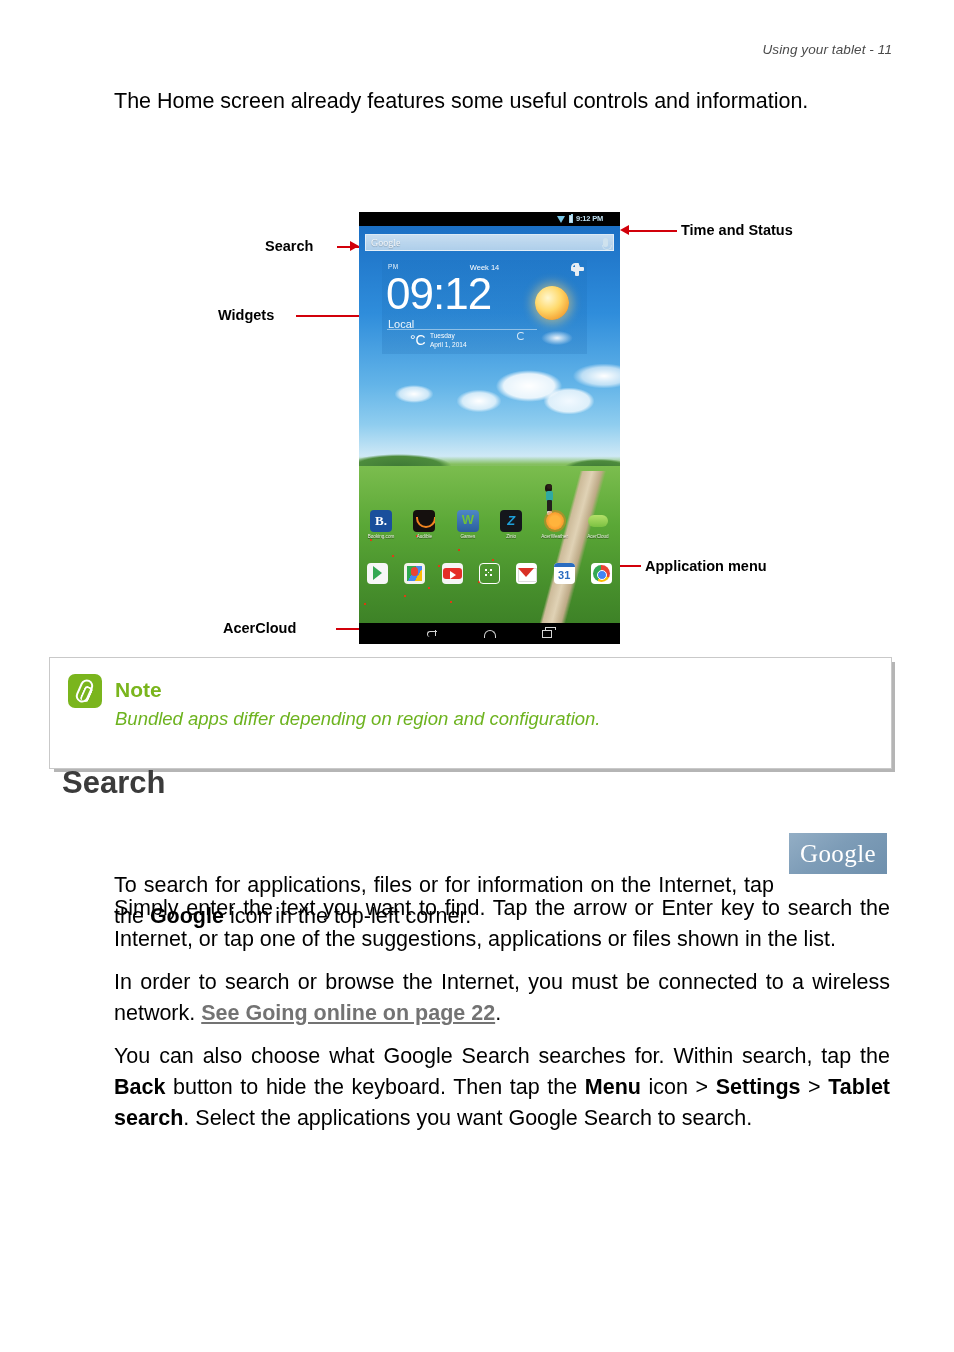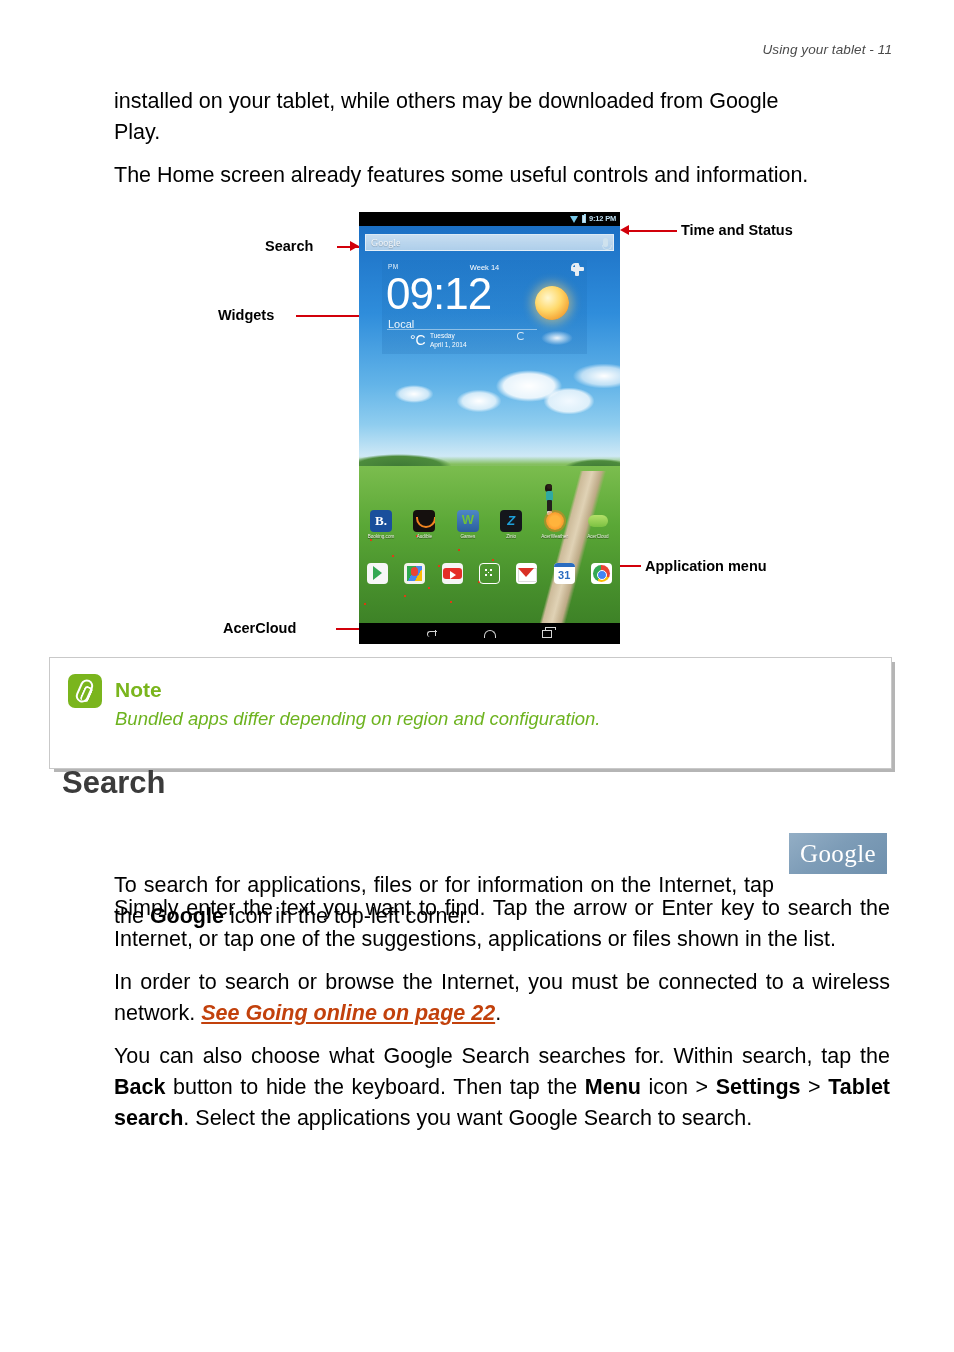--- a/index.html
+++ b/index.html
@@ -23,38 +23,38 @@
   
   .content { position: absolute; left: 114px; top: 86px; width: 776px; }
   p.body {
     margin: 0 0 12px 0;
     font-size: 21.5px;
     line-height: 31px;
     text-align: justify;
     text-justify: inter-word;
   }
   .b { font-weight: bold; }
-  .greenlink { color:#c2410c; font-weight:bold;font-style:italic; }
+  .greenlink { color:#737373; font-weight:bold; }
 
   
   .figure-wrap { position: absolute; left: 0; top: 206px; width: 954px; height: 440px; }
 
   .tablet {
     position: absolute; left: 359px; top: 6px;
     width: 261px; height: 432px;
     background:#000;
     overflow:hidden;
   }
 
   
   .statusbar {
     position:absolute; left:0; top:0; width:100%; height:14px;
     background:#000; color:#cfe6f5;
     font-size:7.5px; line-height:14px; text-align:right;
-    padding-right:4px;
+    padding-right:17px;
     display:flex; align-items:center; justify-content:flex-end; gap:3px;
   }
   .sb-wifi { width:9px; height:7px; position:relative; }
   .sb-wifi:before{
     content:""; position:absolute; left:0; top:0;
     border-left:4.5px solid transparent; border-right:4.5px solid transparent;
     border-top:7px solid #79c8e8;
   }
   .sb-batt { width:4px; height:8px; border:1px solid #9fd4ea; background:#cfe6f5; position:relative; border-radius:.5px;}
   .sb-batt:before{content:""; position:absolute; left:1px; top:-2px; width:2px; height:1.5px; background:#9fd4ea;}
@@ -254,24 +254,20 @@
     display:flex; align-items:center; justify-content:center;
   }
   .glogo span{ font-family:"Liberation Serif", serif; font-size:25px; color:#ffffff; letter-spacing:.4px;}
 </style>
 </head>
 <body>
 
 <div class="page-header">Using your tablet - 11</div>
 
 <div class="content">
-  <p class="body">
-    <span>installed on your tablet, while others may be downloaded from Google</span>
-    <br><span>Play.</span>
-  </p>
   <p class="body">The Home screen already features some useful controls and information.</p>
 </div>
 
 <div class="figure-wrap">
 
   <div class="callout" style="left:265px; top:32px;">Search</div>
   <div class="aline" style="left:337px; top:40px; width:22px;"></div>
   <div class="ahead-r" style="left:350px; top:35px;"></div>
 
   <div class="callout" style="left:218px; top:101px;">Widgets</div>

